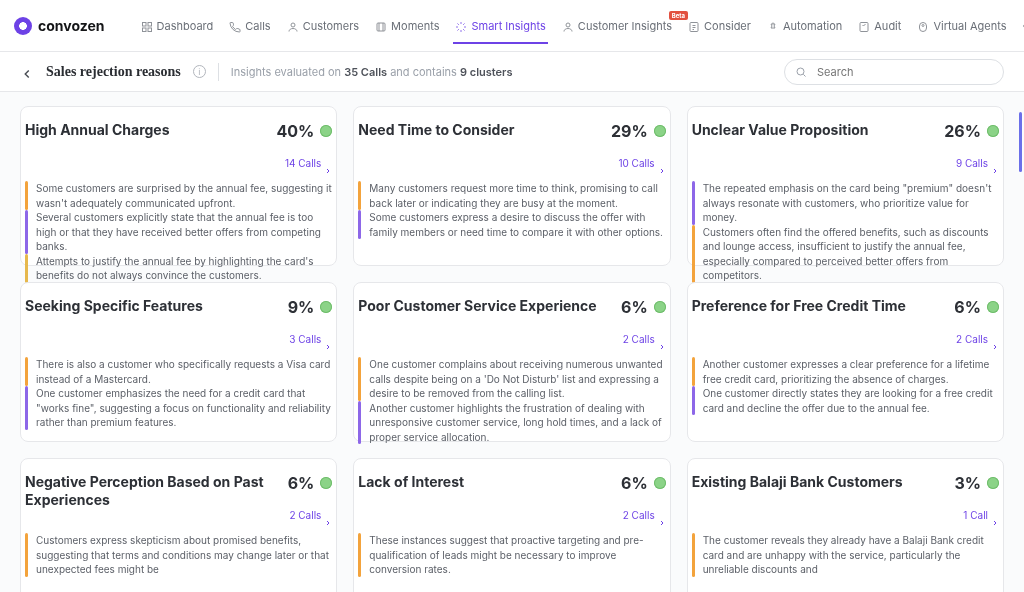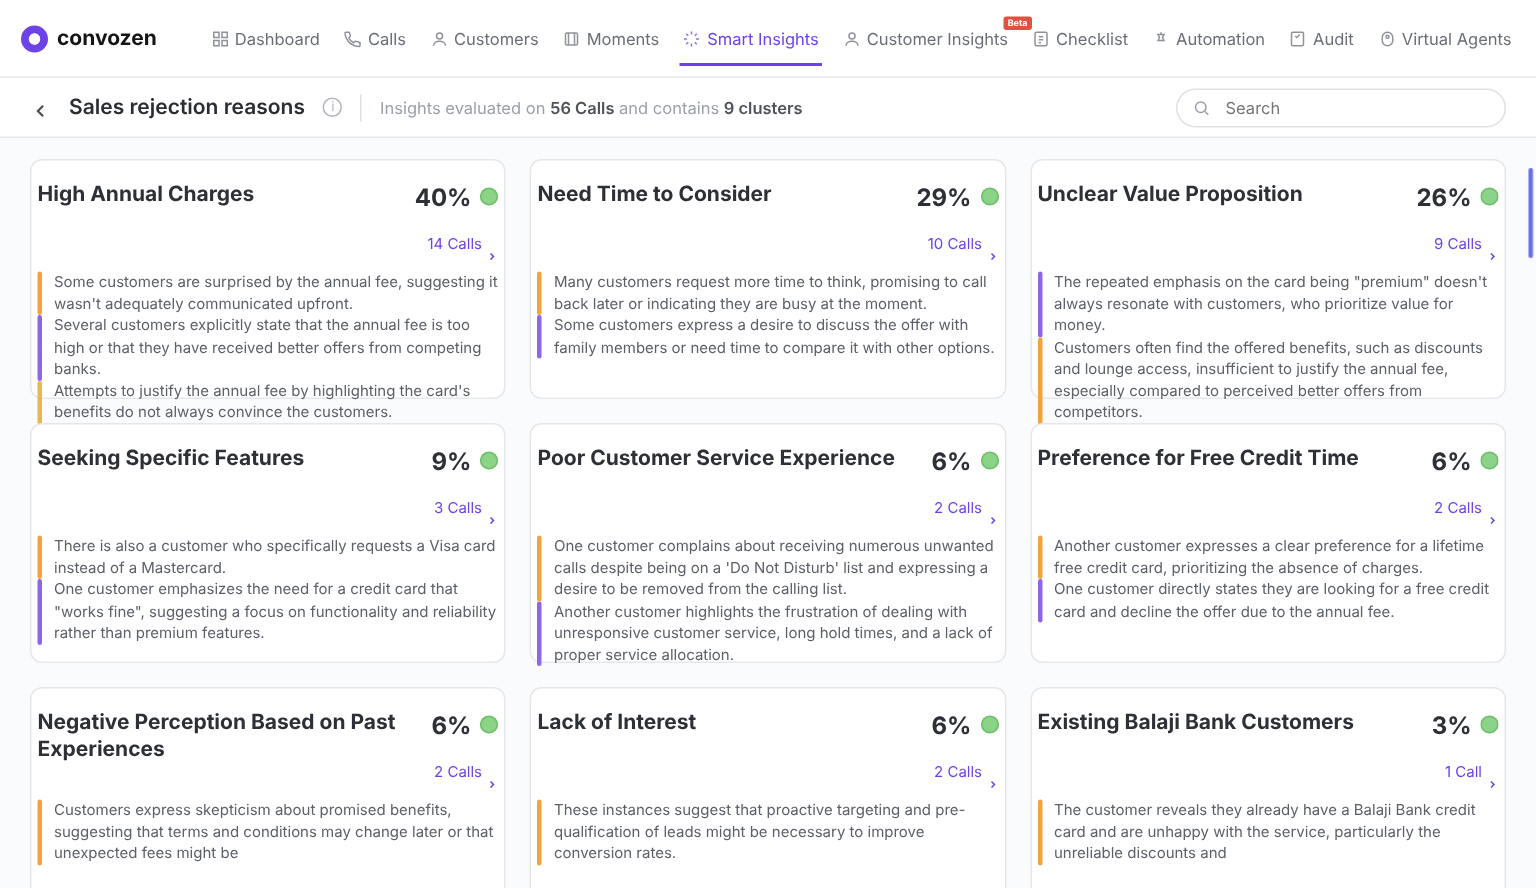--- a/index.html
+++ b/index.html
@@ -18,30 +18,30 @@
     --badge-red:#e25140;
   }
   *{box-sizing:border-box;font-family:Inter, "Segoe UI", Arial, sans-serif;}
   body{margin:0;background:var(--bg-page);color:var(--text-dark);width:1024px;height:592px;overflow:hidden;position:relative;}
   
   .topnav{height:52px;display:flex;align-items:center;padding:0 14px;border-bottom:1px solid var(--border);background:#fff;gap:18px;}
   .logo{display:flex;align-items:center;gap:6px;font-weight:700;font-size:14px;color:#141517;}
   .logo-icon{width:18px;height:18px;border-radius:50%;background:radial-gradient(circle,#fff 28%,var(--purple) 32%);display:flex;align-items:center;justify-content:center;}
   .vsep{width:1px;height:20px;background:var(--border-strong);}
   .nav-items{display:flex;align-items:center;gap:16px;flex:1;}
-  .nav-item{display:flex;align-items:center;gap:4px;font-size:11px;color:var(--text-grey);cursor:pointer;white-space:nowrap;position:relative;}
+  .nav-item{display:flex;align-items:flex-end;gap:4px;font-size:11px;color:var(--text-grey);cursor:pointer;white-space:nowrap;position:relative;}
   .nav-item.active{color:var(--purple);}
   .nav-item.active::after{content:"";position:absolute;left:-2px;right:-2px;bottom:-11px;height:2px;background:var(--purple);}
   .nav-icon{width:12px;height:12px;display:inline-block;opacity:.75;}
   .nav-icon svg{width:100%;height:100%;}
   .beta{position:absolute;top:-8px;right:-16px;font-size:6px;font-weight:700;padding:1px 3px;border-radius:2px;background:var(--badge-red);color:#fff;}
   
   .subhdr{height:40px;display:flex;align-items:center;padding:0 20px;gap:12px;background:#fff;border-bottom:1px solid var(--border);}
   .back{width:14px;height:14px;color:#4a4e55;cursor:pointer;}
-  .page-title{font-size:14px;font-weight:600;color:#2a2d32;}
+  .page-title{font-size:14px;font-weight:600;color:#2a2d32;font-family:Liberation Serif, serif;}
   .info-icn{width:13px;height:13px;border:1px solid #b2b6bd;border-radius:50%;color:#b2b6bd;font-size:9px;display:flex;align-items:center;justify-content:center;}
   .sub-sep{width:1px;height:18px;background:var(--border-strong);}
   .sub-status{font-size:11px;color:var(--text-light);}
   .sub-status b{color:#4e525a;font-weight:600;}
   .subhdr-spacer{flex:1;}
   .search{display:flex;align-items:center;gap:8px;width:220px;height:26px;border:1px solid var(--border-strong);border-radius:14px;padding:0 10px;color:var(--text-light);background:#fff;}
   .search input{border:none;outline:none;flex:1;font-size:11px;background:transparent;color:#333;}
   .search svg{width:12px;height:12px;}
   
   .grid{padding:14px 20px;display:grid;grid-template-columns:repeat(3,1fr);gap:16px;height:calc(592px - 76px);overflow:auto;align-content:start;}
@@ -115,21 +115,21 @@
             <path d="M4 21c0-4 4-6 8-6s8 2 8 6"></path>
           </svg></span>
         <span>Customer Insights</span>
         <span class="beta">Beta</span>
       </div>
       <div class="nav-item">
         <span class="nav-icon"><svg viewBox="0 0 24 24" fill="none" stroke="currentColor" stroke-width="2">
             <rect x="4" y="3" width="16" height="18" rx="2"></rect>
             <path d="M9 9h6M9 13h6M9 17h3"></path>
           </svg></span>
-        <span>Checklist</span>
+        <span>Consider</span>
       </div>
       <div class="nav-item">
         <span class="nav-icon"><svg viewBox="0 0 24 24" fill="none" stroke="currentColor" stroke-width="2">
             <path d="M12 6V3M8 6h8l-2 4 2 4H8l2-4z"></path>
           </svg></span>
         <span>Automation</span>
       </div>
       <div class="nav-item">
         <span class="nav-icon"><svg viewBox="0 0 24 24" fill="none" stroke="currentColor" stroke-width="2">
             <rect x="4" y="3" width="16" height="18" rx="2"></rect>
@@ -155,21 +155,21 @@
 </div>
 
 <div class="subhdr">
   <span class="back"><svg viewBox="0 0 24 24" fill="none" stroke="currentColor" stroke-width="2.5">
         <path d="M15 6l-6 6 6 6"></path>
       </svg></span>
   <span class="page-title">Sales rejection reasons</span>
   <span class="info-icn">i</span>
   <div class="sub-sep"></div>
   <span class="sub-status">
-    <span>Insights evaluated on </span><b>56 Calls</b><span> and contains </span><b>9 clusters</b>
+    <span>Insights evaluated on </span><b>35 Calls</b><span> and contains </span><b>9 clusters</b>
   </span>
   <div class="subhdr-spacer"></div>
   <div class="search">
     <svg viewBox="0 0 24 24" fill="none" stroke="currentColor" stroke-width="2">
         <circle cx="11" cy="11" r="7"></circle>
         <path d="m21 21-4.3-4.3"></path>
       </svg>
     <input type="text" placeholder="Search" style="">
   </div>
 </div>

